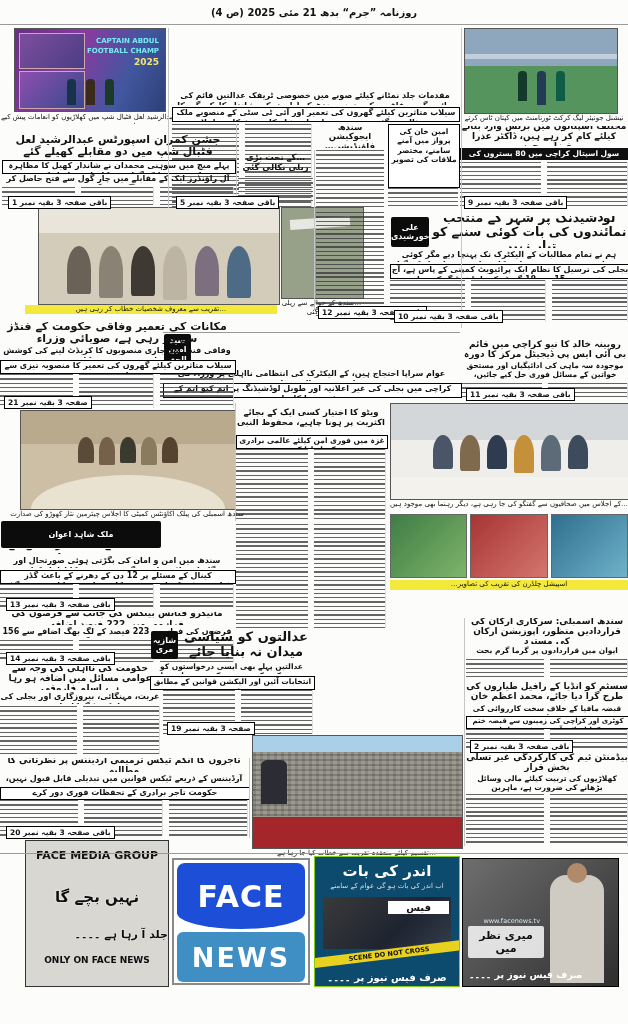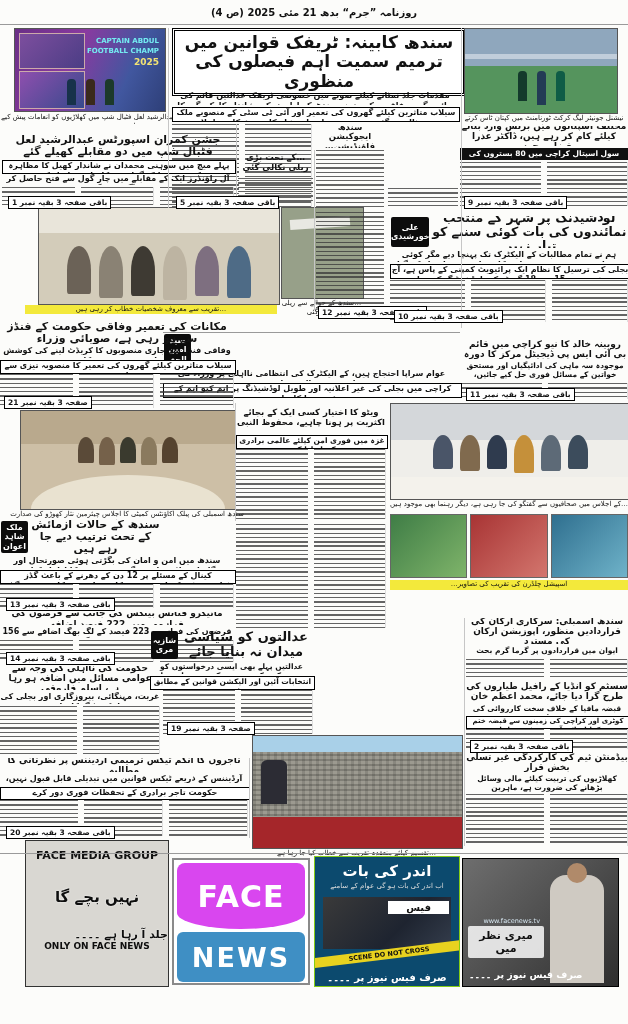--- a/index.html
+++ b/index.html
@@ -57,21 +57,20 @@
     <div class="abs" style="right:6px;top:18px;color:#74ecf2;font-size:7px;font-weight:bold;text-align:left;">FOOTBALL CHAMP</div>
     <div class="abs" style="right:6px;top:28px;color:#f2e374;font-size:9px;font-weight:bold;">2025</div>
     <div class="figrow">
       <div class="fig" style="background:#17324a;"></div>
       <div class="fig" style="background:#3a2a1c;"></div>
       <div class="fig" style="background:#1c3a2a;"></div>
     </div>
   </div>
   <div class="abs cap" style="left:0;top:113px;width:246px;height:11px;">جشن کمران اسپورٹس عبدالرشید لعل فٹبال شپ میں کھلاڑیوں کو انعامات پیش کیے جا رہے ہیں</div>
 
-  <div class="abs hl hl-xl lead-frame" style="left:172px;top:28px;width:286px;height:60px;padding:1px;">سندھ کابینہ: ٹریفک قوانین میں ترمیم سمیت اہم فیصلوں کی منظوری</div>
   <div class="abs sub" style="left:172px;top:91px;width:286px;height:14px;">مقدمات جلد نمٹانے کیلئے صوبے میں خصوصی ٹریفک عدالتیں قائم کی جائیں گی، وفاقی حکومت نے سندھ کے اداروں کی شاندار کارکردگی کا اعتراف کیا</div>
   <div class="abs sub boxed" style="left:172px;top:107px;width:286px;height:13px;">سیلاب متاثرین کیلئے گھروں کی تعمیر اور آئی ٹی سٹی کے منصوبے ملک بھر میں مثال بن گئے ہیں، سید مراد علی شاہ کا سندھ کابینہ اجلاس سے خطاب</div>
 
   <div class="ph" style="left:464px;top:28px;width:152px;height:84px;background:linear-gradient(180deg,#8fa7bd 0 44%,#55945d 44% 100%);">
     <div class="abs" style="left:0;top:30%;width:100%;height:5px;background:rgba(255,255,255,.45);"></div>
     <div class="figrow" style="bottom:8px;">
       <div class="fig" style="height:30px;background:#143a2c;"></div>
       <div class="fig" style="height:34px;background:#233b55;"></div>
       <div class="fig" style="height:30px;background:#0f5c46;"></div>
     </div>
@@ -82,20 +81,23 @@
     <div class="tl"></div>
     <div class="tl"></div>
   </div>
   <div class="cont" style="left:176px;top:196px;">باقی صفحہ 3 بقیہ نمبر 5</div>
 
   <div class="abs hl hl-xs" style="left:316px;top:126px;width:68px;height:22px;">سندھ ایجوکیشن فاؤنڈیشن…</div>
   <div class="abs tlwrap" style="left:316px;top:150px;width:68px;height:58px;">
     <div class="tl"></div>
   </div>
 
+  <div class="abs boxed" style="left:388px;top:124px;width:70px;height:62px;">
+    <div class="sub" style="font-size:7.5px;padding:2px;">امین خان کی پرواز میں آمنے سامنے، مختصر ملاقات کی تصویر</div>
+  </div>
   <div class="abs tlwrap" style="left:388px;top:188px;width:70px;height:20px;">
     <div class="tl"></div>
   </div>
 
   <div class="abs hl hl-sm" style="left:460px;top:126px;width:168px;height:20px;">مختلف اسپتالوں میں برنس وارڈ بنانے کیلئے کام کر رہے ہیں، ڈاکٹر عذرا فضل پیچوہو</div>
   <div class="abs rev" style="left:460px;top:148px;width:168px;height:12px;">سول اسپتال کراچی میں 80 بستروں کی سہولت موجود ہے، مزید سہولیات فراہم کی جا رہی ہیں</div>
   <div class="abs tlwrap" style="left:460px;top:162px;width:168px;height:44px;">
     <div class="tl"></div>
     <div class="tl"></div>
   </div>
@@ -212,21 +214,21 @@
     <div style="flex:1;background:linear-gradient(135deg,#a83434,#d3766e);border:1px solid #666;"></div>
     <div style="flex:1;background:linear-gradient(135deg,#2f6f8f,#6fb3c9);border:1px solid #666;"></div>
   </div>
   <div class="abs cap hilite" style="left:390px;top:580px;width:238px;height:10px;">اسپیشل چلڈرن کی تقریب کی تصاویر…</div>
 
   <div class="abs tlwrap" style="left:236px;top:524px;width:150px;height:104px;">
     <div class="tl"></div>
     <div class="tl"></div>
   </div>
 
-  <div class="abs hflex" style="left:0;top:520px;width:162px;height:34px;">
+  <div class="abs hflex" style="left:0;top:520px;width:162px;height:34px;flex-direction:column;">
     <div class="by">ملک شاہد اعوان</div>
     <div class="htxt hl hl-md">سندھ کے حالات آزمائش کے تحت ترتیب دیے جا رہے ہیں</div>
   </div>
   <div class="abs sub" style="left:0;top:556px;width:234px;height:12px;">سندھ میں امن و امان کی بگڑتی ہوئی صورتحال اور گاڑیاں جلائے جانے پر گہری تشویش کا اظہار کیا ہے</div>
   <div class="abs sub boxed" style="left:0;top:570px;width:234px;height:12px;">کینال کے مسئلے پر 12 دن کے دھرنے کے باعث گڈز ٹرانسپورٹرز کو اربوں روپے کا نقصان ہو چکا ہے، صدر گڈز ٹرانسپورٹ الائنس</div>
   <div class="abs tlwrap" style="left:0;top:584px;width:234px;height:24px;">
     <div class="tl"></div>
     <div class="tl"></div>
     <div class="tl"></div>
   </div>
@@ -296,25 +298,25 @@
     <div class="tl"></div>
     <div class="tl"></div>
     <div class="tl"></div>
   </div>
   <div class="cont" style="left:6px;top:826px;">باقی صفحہ 3 بقیہ نمبر 20</div>
 
   <div class="adbox noise" style="left:25px;top:840px;width:142px;height:145px;background:#d9d7d2;border:1px solid #333;">
     <div style="text-align:center;font-weight:bold;font-size:11px;padding-top:8px;color:#111;">FACE MEDIA GROUP</div>
     <div class="rtl" style="text-align:center;font-weight:bold;font-size:15px;margin-top:26px;color:#0e0e0e;text-shadow:0 0 2px #fff;">نہیں بچے گا</div>
     <div class="rtl" style="text-align:right;font-weight:bold;font-size:11px;margin-top:22px;color:#0e0e0e;text-shadow:0 0 2px #fff;">جلد آ رہا ہے ۔۔۔۔</div>
-    <div style="text-align:center;font-weight:bold;font-size:9px;color:#0e0e0e;">ONLY ON FACE NEWS</div>
+    <div style="text-align:center;font-weight:bold;font-size:9px;margin-top:14px;color:#0e0e0e;">ONLY ON FACE NEWS</div>
   </div>
 
   <div class="adbox" style="left:172px;top:858px;width:138px;height:127px;background:#fff;border:2px solid #8a8a8a;padding:3px;box-sizing:border-box;">
-    <div style="height:66px;background:#d946ef;border-radius:8px 8px 50% 50%/8px 8px 16px 16px;display:flex;align-items:center;justify-content:center;">
+    <div style="height:66px;background:#1d4ed8;border-radius:8px 8px 50% 50%/8px 8px 16px 16px;display:flex;align-items:center;justify-content:center;">
       <span style="color:#fff;font-weight:bold;font-size:30px;letter-spacing:1px;">FACE</span>
     </div>
     <div style="height:50px;margin-top:3px;background:#3f8fc4;border-radius:6px;display:flex;align-items:center;justify-content:center;">
       <span style="color:#fff;font-weight:bold;font-size:27px;letter-spacing:2px;">NEWS</span>
     </div>
   </div>
 
   <div class="adbox" style="left:314px;top:856px;width:144px;height:129px;background:#0c4a6e;border:1px solid #84cc16;">
     <div class="rtl" style="text-align:center;color:#fff;font-weight:bold;font-size:15px;padding-top:5px;">اندر کی بات</div>
     <div class="rtl" style="text-align:center;color:#ddd;font-size:7px;margin-top:2px;">اب اندر کی بات ہو گی عوام کے سامنے</div>

